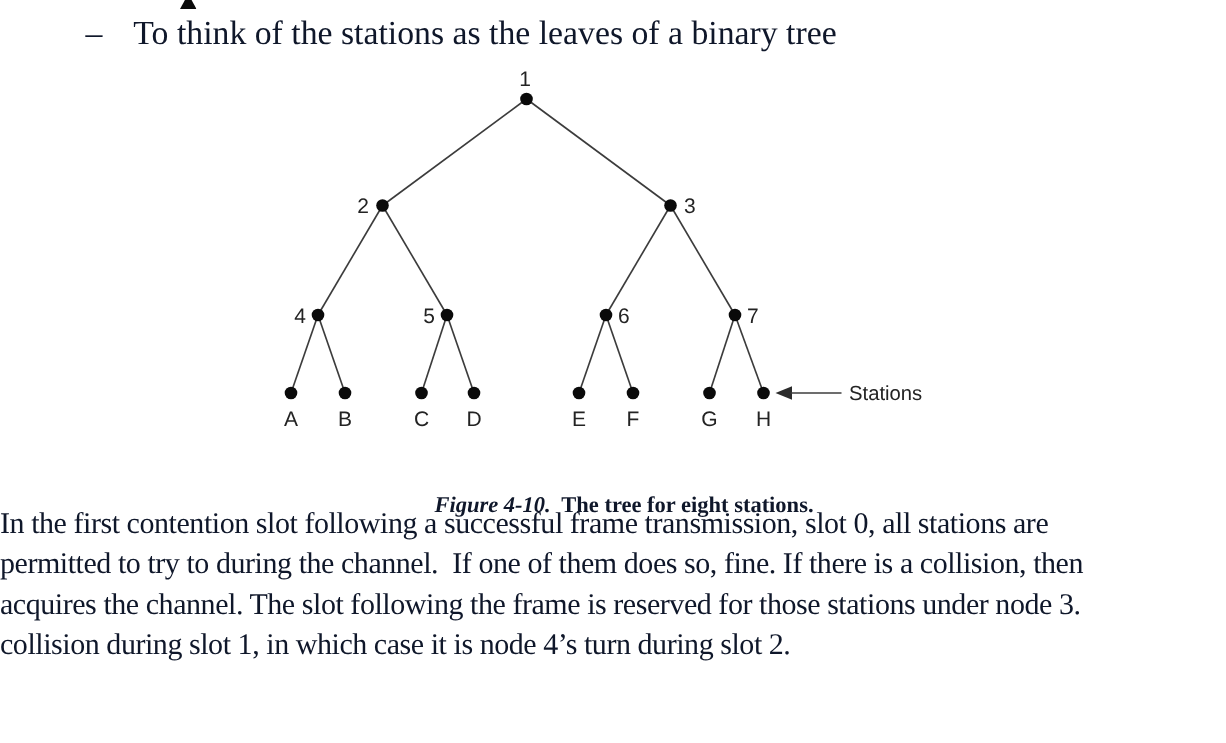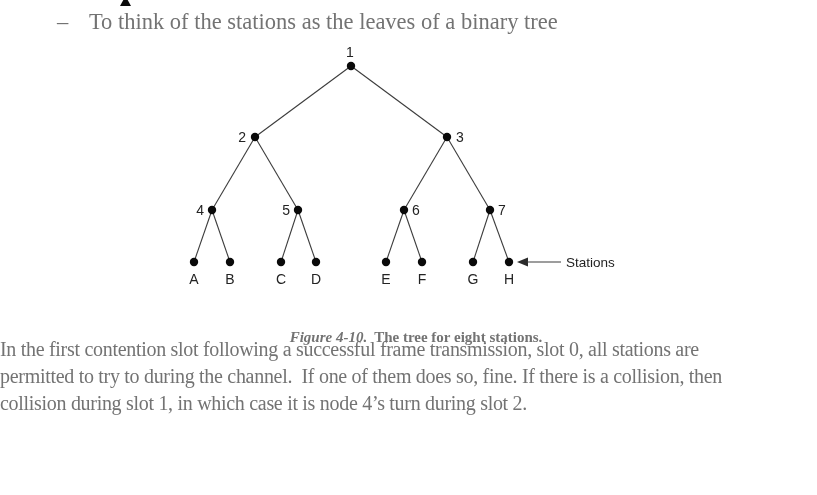--- a/index.html
+++ b/index.html
@@ -3,21 +3,21 @@
 <meta charset="utf-8">
 <style>
   html, body { margin: 0; padding: 0; background: #ffffff; }
   .page {
     position: relative;
     width: 817px;
     height: 495px;
     overflow: hidden;
     background: #ffffff;
     font-family: "Liberation Serif", serif;
-    color: #737373;
+    color: #0f172a;
   }
   
   .heading-fragment {
     position: absolute;
     left: 120px; top: 0;
     width: 11px; height: 6px;
     background: #0a0a0a;
     clip-path: polygon(30% 0, 70% 0, 100% 100%, 0 100%);
   }
   .bullet-line {
@@ -140,16 +140,17 @@
     </g>
   </svg>
 
   <div class="caption">
     <span class="cap-bold">Figure 4-10.</span><span class="cap-text">The tree for eight stations.</span>
   </div>
 
   <div class="body-text">
     <div class="tline">In the first contention slot following a successful frame transmission, slot 0, all stations are</div>
     <div class="tline">permitted to try to during the channel.  If one of them does so, fine. If there is a collision, then</div>
+    <div class="tline">acquires the channel. The slot following the frame is reserved for those stations under node 3.</div>
     <div class="tline">collision during slot 1, in which case it is node 4’s turn during slot 2.</div>
   </div>
 
 </div>
 
 </body></html>

